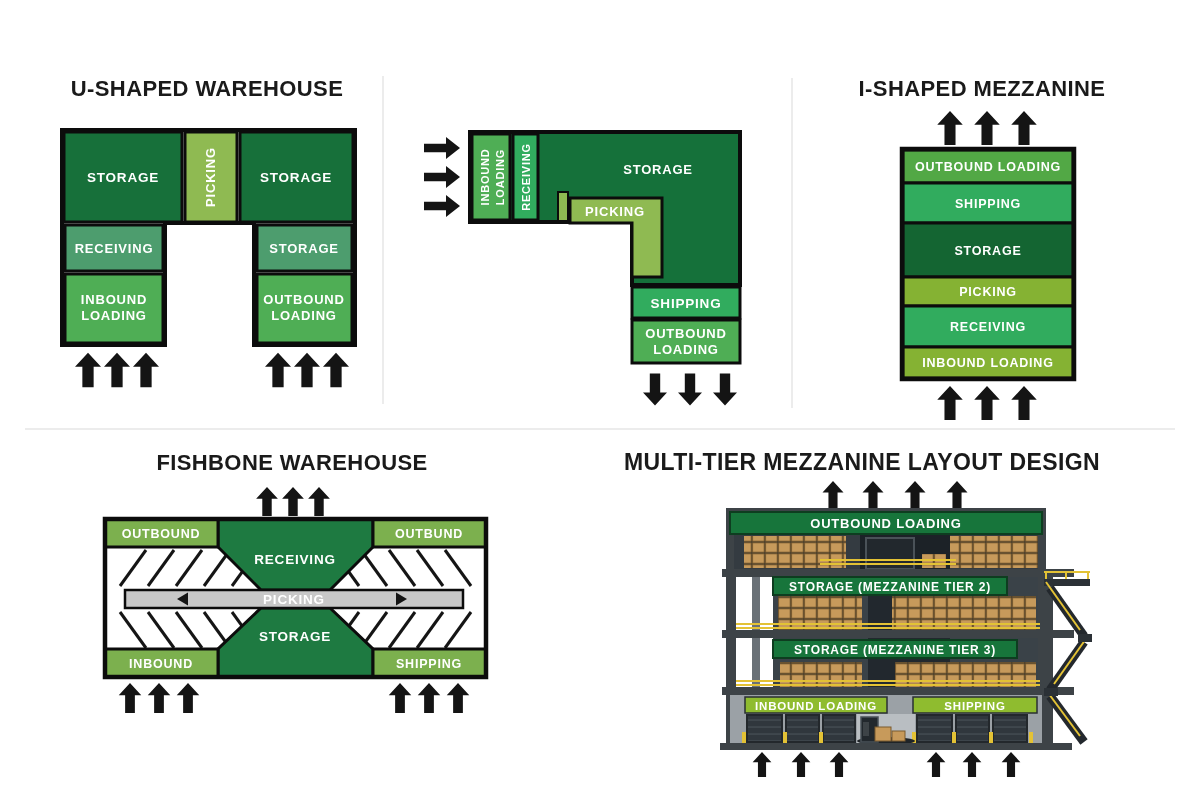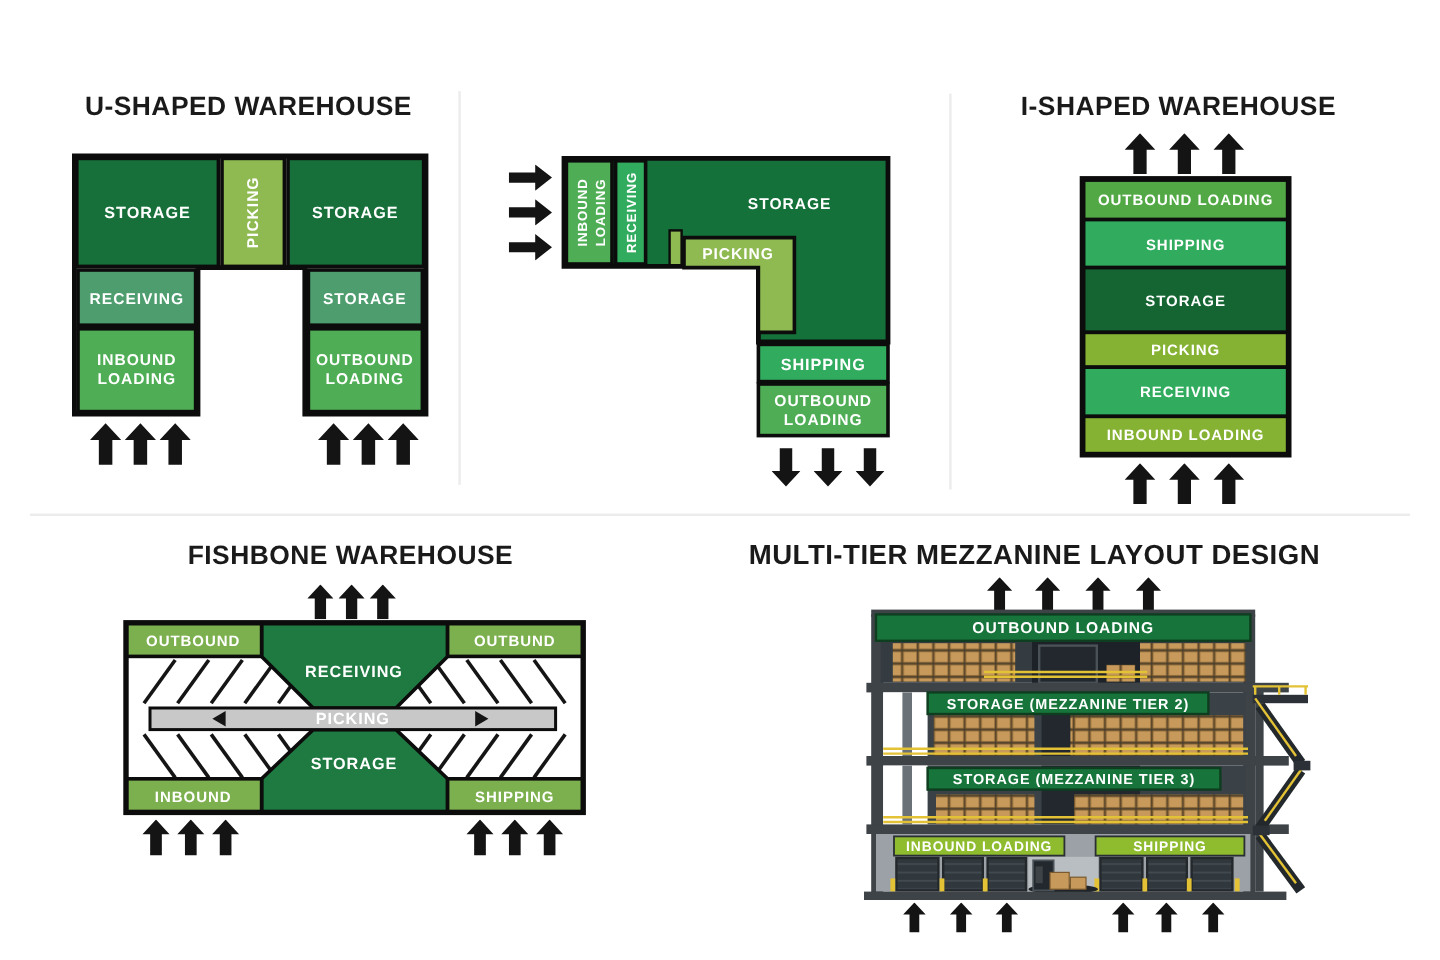--- a/index.html
+++ b/index.html
@@ -52,21 +52,21 @@
         <rect y="5.4" width="9" height="1.3" fill="#454D54"></rect>
       </pattern>
     </defs>
   </svg>
 
   <div class="divider" style="left:382px;top:76px;width:2px;height:328px"></div>
   <div class="divider" style="left:791px;top:78px;width:2px;height:330px"></div>
   <div class="divider" style="left:25px;top:428px;width:1150px;height:2px"></div>
 
   <div class="ptitle" style="left:40px;top:76px;width:334px;font-size:22px">U-SHAPED WAREHOUSE</div>
-  <div class="ptitle" style="left:817px;top:76px;width:330px;font-size:22px">I-SHAPED WAREHOUSE</div>
+  <div class="ptitle" style="left:817px;top:76px;width:330px;font-size:22px">I-SHAPED MEZZANINE</div>
   <div class="ptitle" style="left:125px;top:450px;width:334px;font-size:22px">FISHBONE WAREHOUSE</div>
   <div class="ptitle" style="left:622px;top:449px;width:480px;font-size:23px">MULTI-TIER MEZZANINE LAYOUT DESIGN</div>
 
   <svg style="left:55px;top:126px" width="310" height="268" viewBox="0 0 310 268">
     <rect x="9" y="6" width="118" height="90" class="dkg bx"></rect>
     <rect x="130" y="6" width="52" height="90" class="pick bx"></rect>
     <rect x="185" y="6" width="113" height="90" class="dkg bx"></rect>
     <rect x="10" y="99" width="98" height="46" class="teal bx"></rect>
     <rect x="202" y="99" width="95" height="46" class="teal bx"></rect>
     <rect x="10" y="148" width="98" height="69" class="midg bx"></rect>

